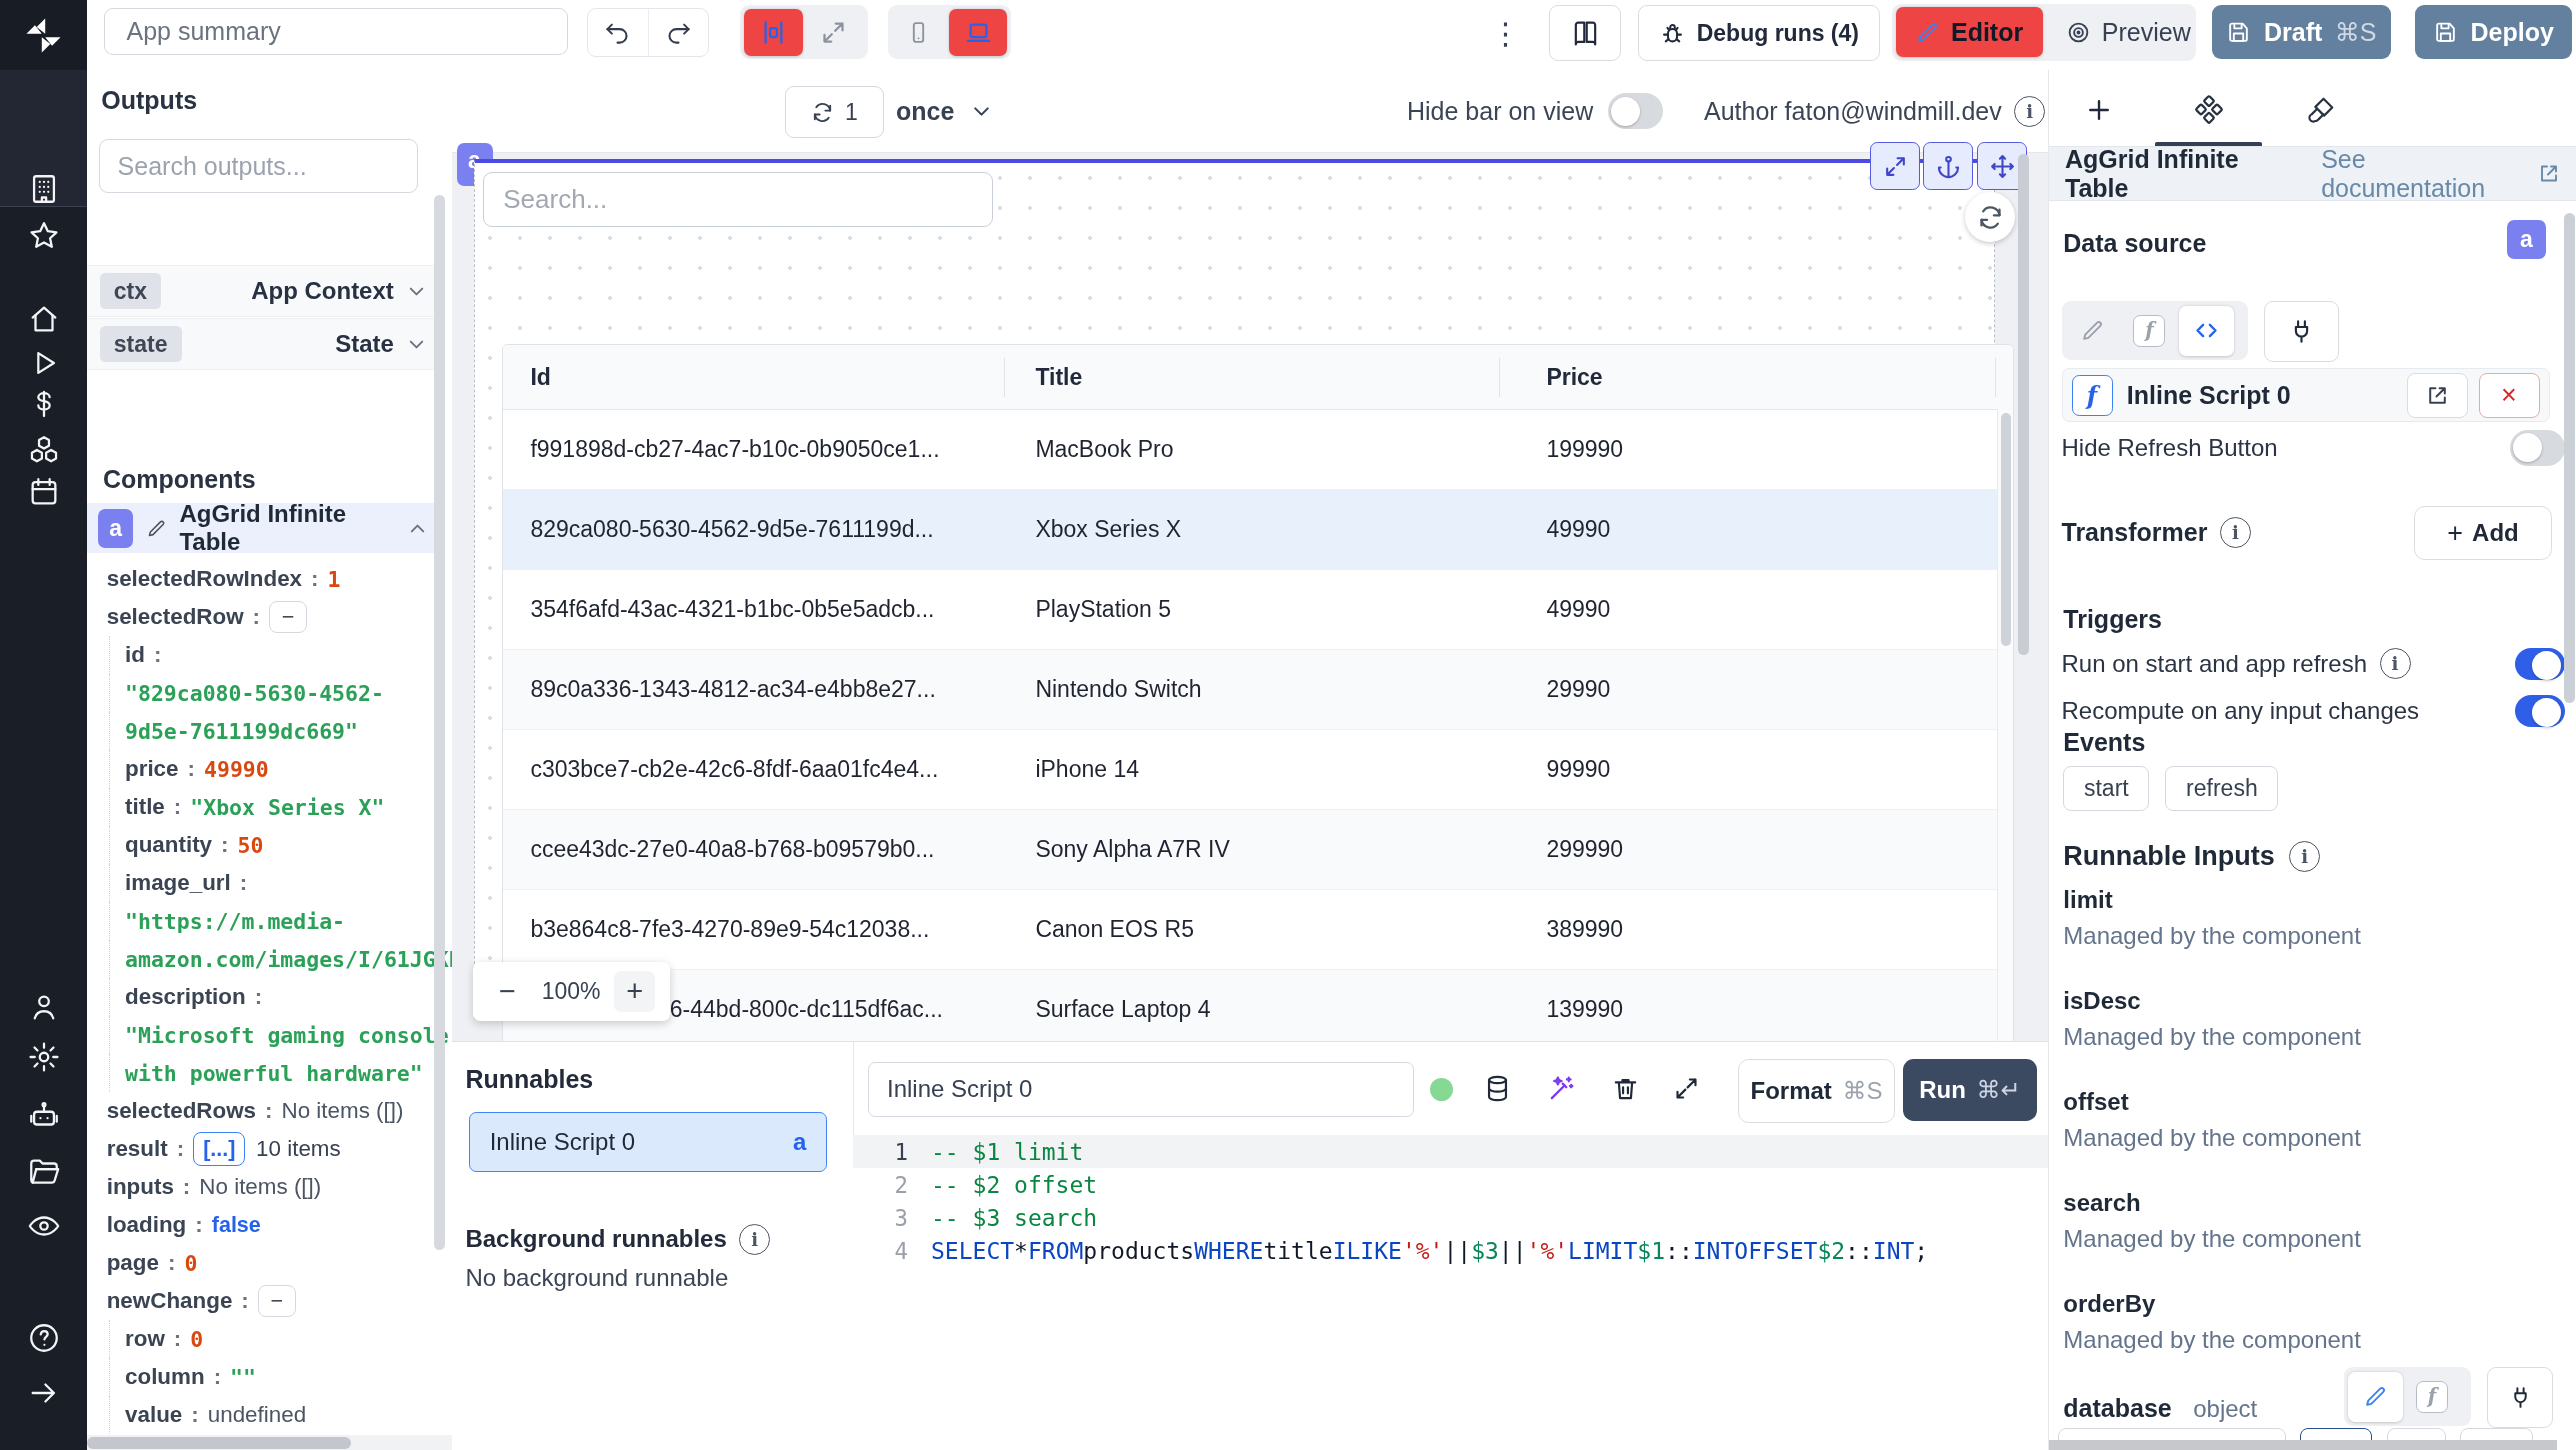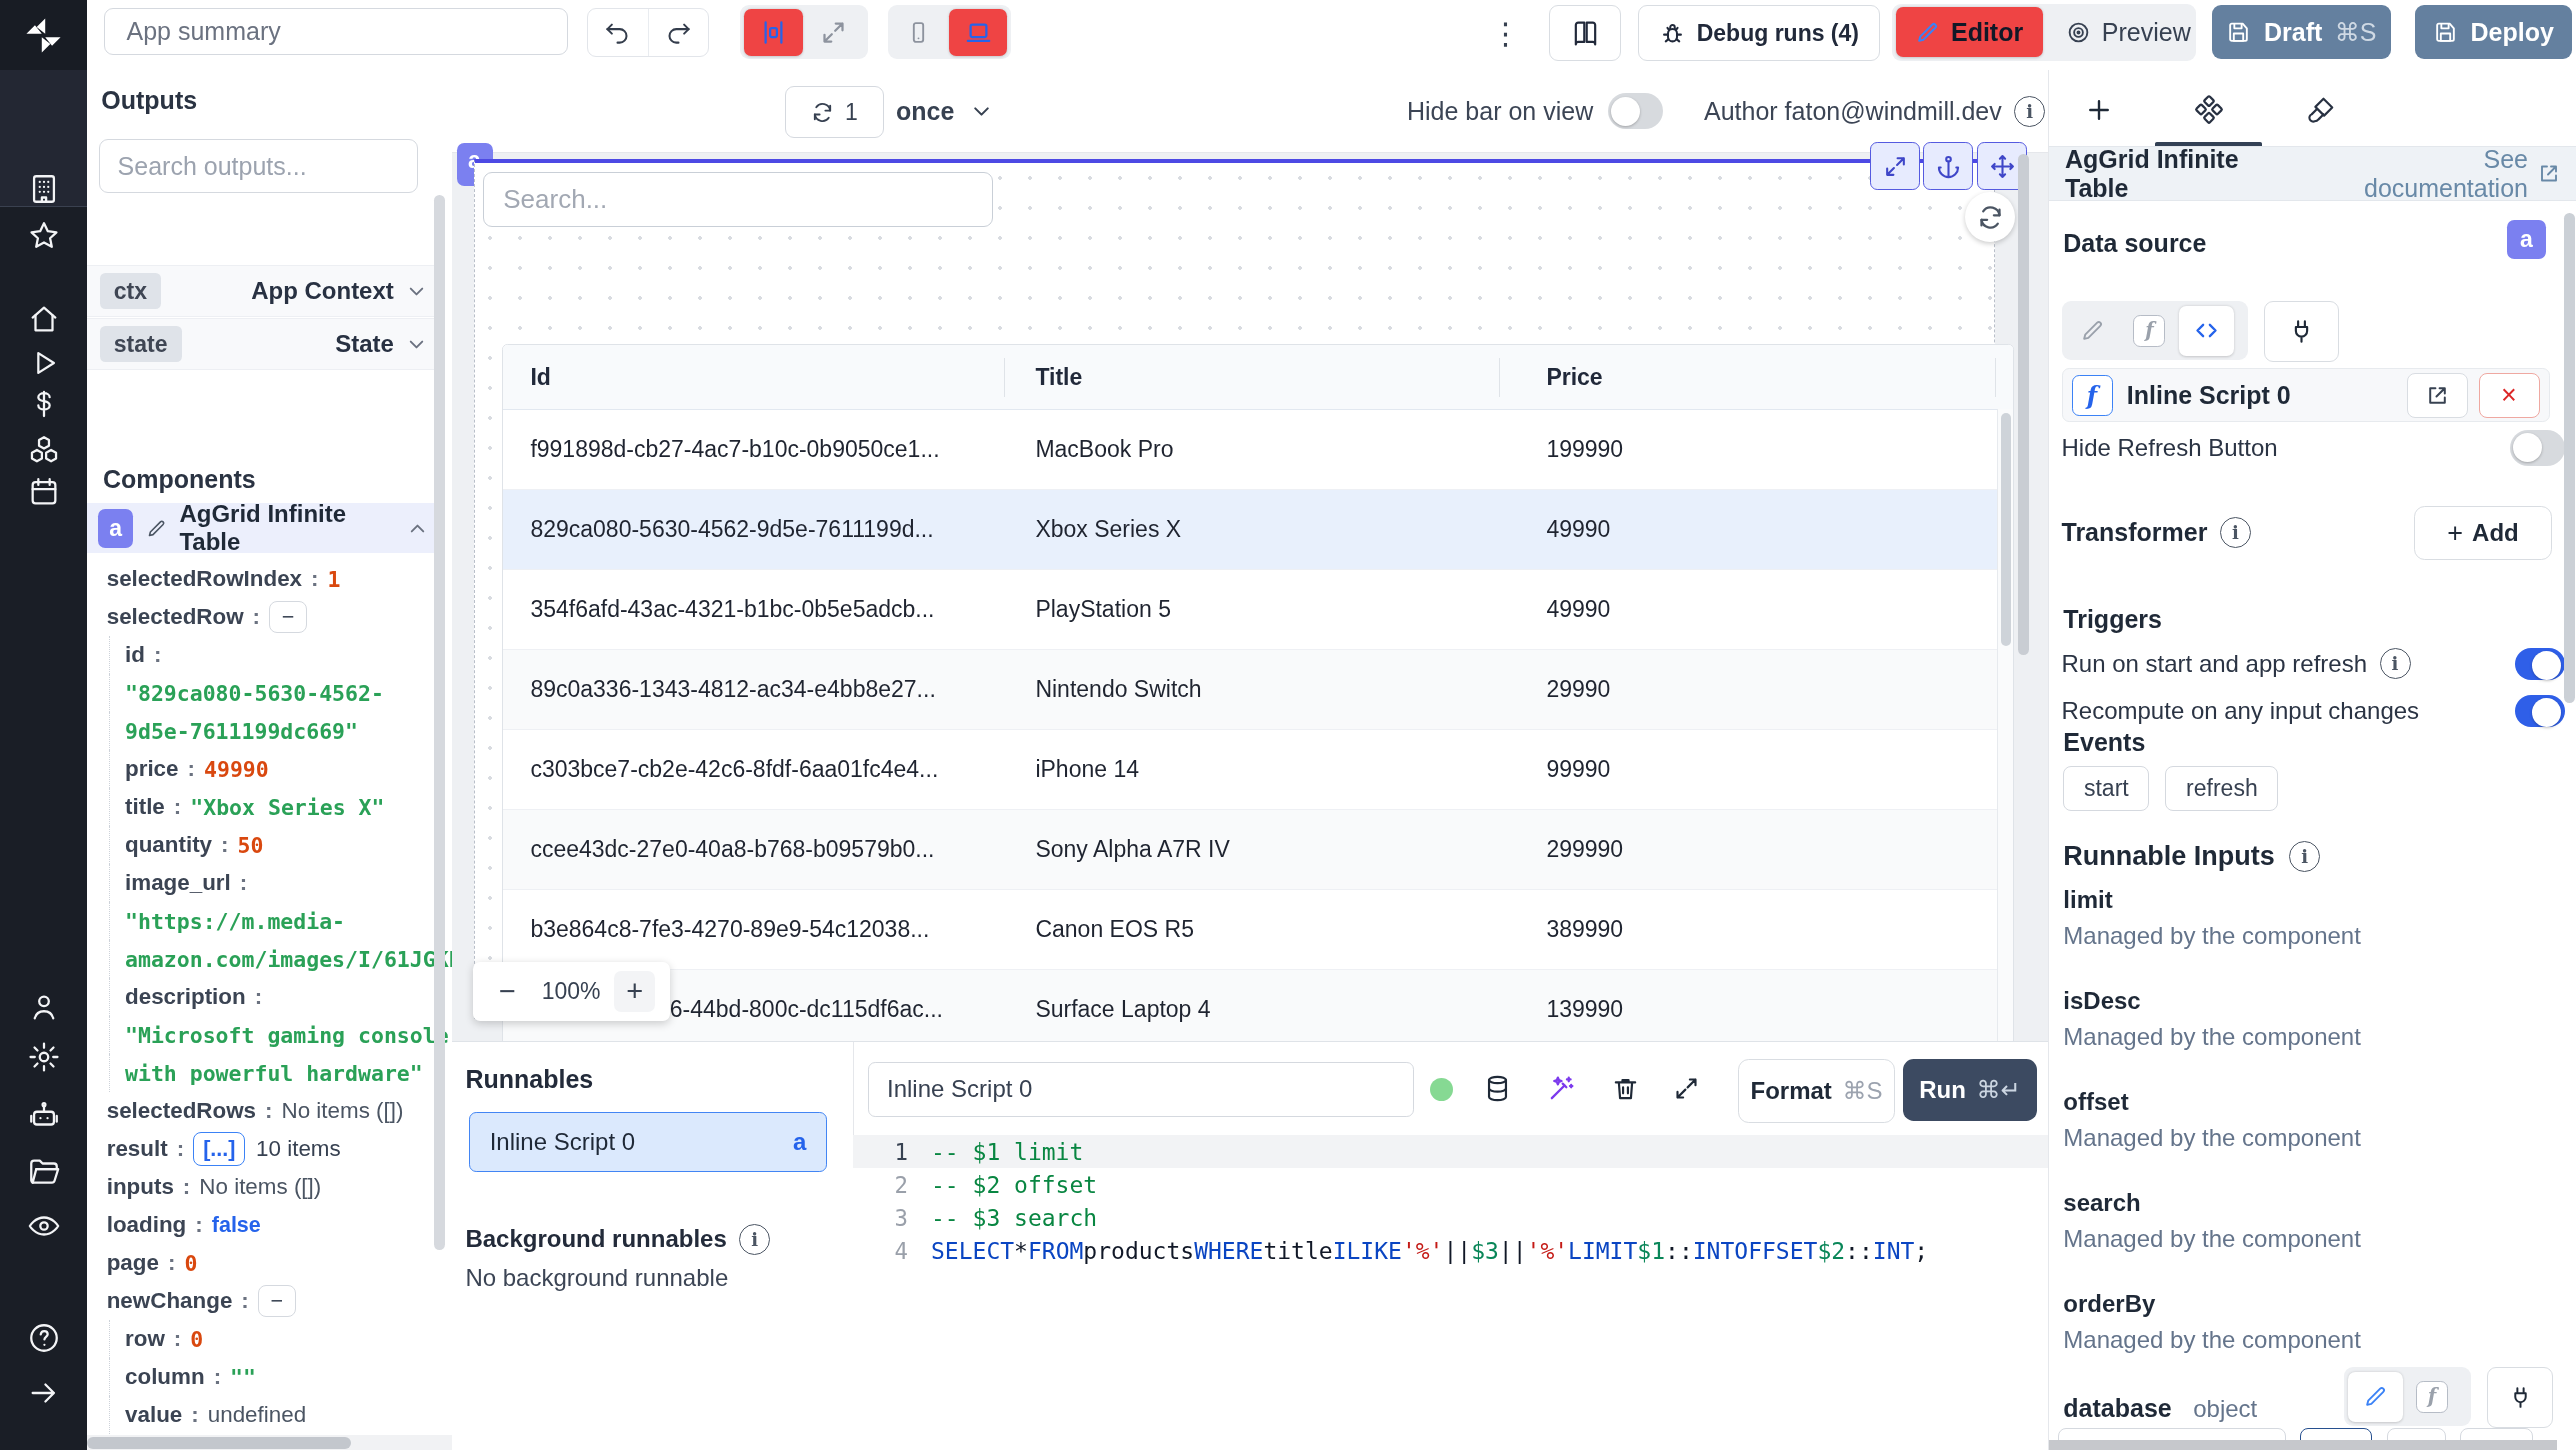--- a/index.html
+++ b/index.html
@@ -125,21 +125,21 @@
   .lnum{width:55px;text-align:right;color:#9aa0aa;padding-right:23px;flex:none;font-size:22.4px;}
   .cline.cur .lnum{color:#374151;}
   .tok-kw{color:#0a45c2;} .tok-cm{color:#098642;} .tok-st{color:#c41a16;} .tok-vr{color:#098658;} .tok-pl{color:#111827;} .tok-op{color:#111827;}
   
   .rpanel{left:2048px;top:70px;width:528px;height:1381px;background:#fff;border-left:0.9px solid #e5e7eb;overflow:hidden;}
   .rtab{position:absolute;top:12.5px;width:63px;height:55px;display:flex;align-items:center;justify-content:center;color:#2e3text95;color:#2e3950;}
   .rtab-underline{position:absolute;left:106px;top:72px;width:107px;height:4.5px;background:#334155;border-radius:1.8px;}
   .rhead{position:absolute;left:0;top:76px;width:528px;height:55px;background:#eef2f6;border-top:0.9px solid #e3e7ec;border-bottom:0.9px solid #e3e7ec;
          display:flex;align-items:center;padding:0 16px;box-sizing:border-box;gap:21.5px;}
   .rhead .t{font-weight:bold;font-size:25px;color:#1f2937;}
-  .rhead .doc{color:#6889a7;font-size:25px;margin-left:auto;display:flex;align-items:center;gap:9px;text-align:right;}
+  .rhead .doc{color:#6889a7;font-size:25px;margin-left:auto;display:flex;align-items:center;gap:9px;}
   .rlabel{font-weight:bold;font-size:25px;color:#1f2937;}
   .rseg{position:absolute;background:#eef0f3;border-radius:9px;display:flex;align-items:center;padding:3.6px;gap:1.8px;box-sizing:border-box;}
   .rseg .cell{width:55px;height:50px;display:flex;align-items:center;justify-content:center;color:#9aa1ab;}
   .rseg .cell.active{background:#fff;border-radius:7.2px;box-shadow:0 0.9px 2.7px rgba(0,0,0,.18);color:#2563eb;}
   .plugbtn{position:absolute;border:0.9px solid #d9dde2;border-radius:9px;background:#fff;display:flex;align-items:center;justify-content:center;color:#1f2937;}
   .scard{position:absolute;left:12.5px;top:298px;width:488px;height:54px;background:#f7f8fa;border:0.9px solid #e7eaee;border-radius:7.2px;
          display:flex;align-items:center;padding:0 9px;box-sizing:border-box;gap:14.3px;}
   .fxbadge{width:39px;height:39px;border:1.8px solid #3b82f6;border-radius:7.2px;color:#2563eb;display:flex;align-items:center;justify-content:center;
            font-family:"DejaVu Serif",serif;font-style:italic;font-weight:bold;font-size:24px;background:#fff;flex:none;}
   .scard .nm{font-weight:bold;font-size:25px;color:#1f2937;}

